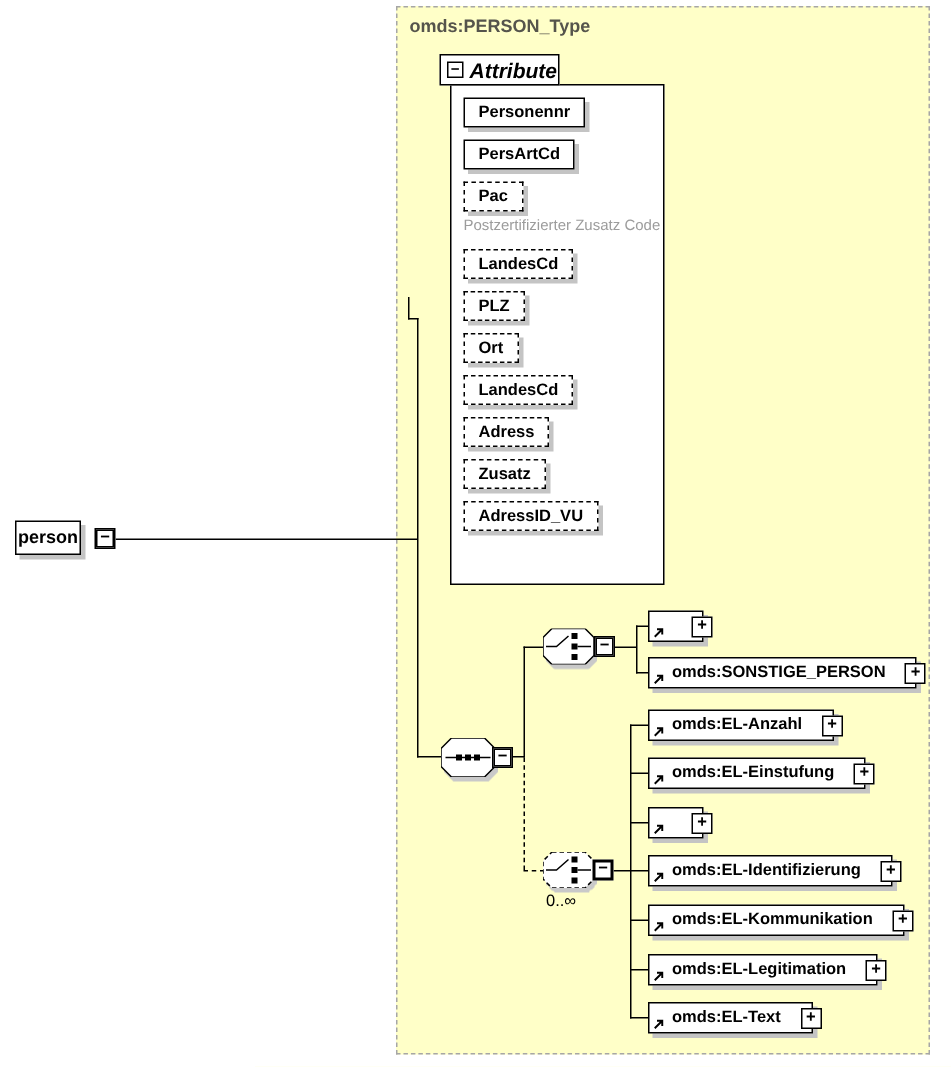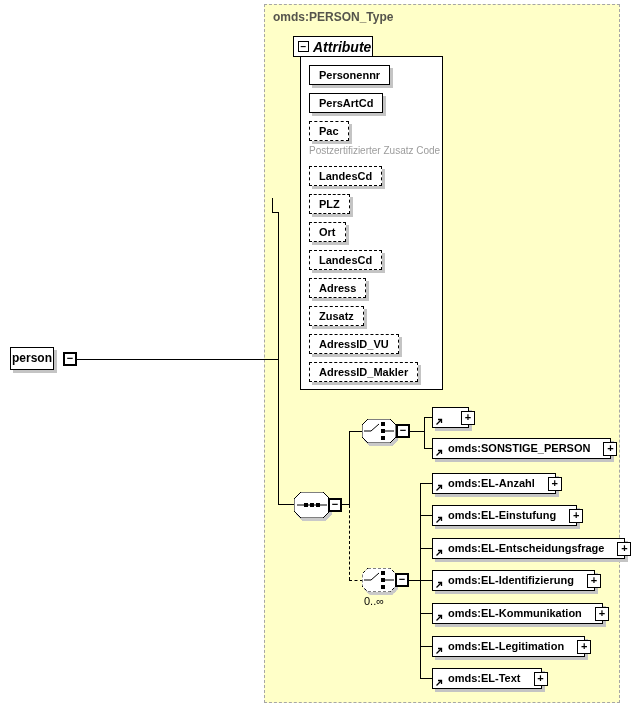--- a/index.html
+++ b/index.html
@@ -114,21 +114,20 @@
   <div class="abox" style="top:93px;">PersArtCd</div>
   <div class="abox opt" style="top:121px;">Pac</div>
   <div class="attr-caption">Postzertifizierter Zusatz Code</div>
   <div class="abox opt" style="top:166px;">LandesCd</div>
   <div class="abox opt" style="top:194px;text-align:center;">PLZ</div>
   <div class="abox opt" style="top:222px;">Ort</div>
   <div class="abox opt" style="top:250px;">LandesCd</div>
   <div class="abox opt" style="top:278px;">Adress</div>
   <div class="abox opt" style="top:306px;">Zusatz</div>
   <div class="abox opt" style="top:334px;">AdressID_VU</div>
-  <div class="abox opt" style="top:362px;">AdressID_Makler</div>
 
   <div class="ebox person-box">person</div>
   <div class="pmbox" style="left:63px;top:352px;">−</div>
 
   <div class="comp" style="left:294px;top:492px;">
     <svg width="36" height="26" viewBox="0 0 36 26">
       <path d="M7,0 H29 L36,7 V19 L29,26 H7 L0,19 V7 Z" fill="#ffffff" stroke="#000"></path>
       <path d="M3,13 H33" stroke="#000" fill="none"></path>
       <rect x="10" y="11" width="4" height="4" fill="#000"></rect>
       <rect x="16" y="11" width="4" height="4" fill="#000"></rect>
@@ -187,21 +186,20 @@
     <svg class="ref-arrow" width="9" height="9" viewBox="0 0 9 9">
         <path d="M1.5,7.5 L6.5,2.5 M3,2.5 H6.5 V6" stroke="#000" stroke-width="1.3" fill="none"></path>
       </svg>
     <span>omds:EL-Einstufung</span>
     <span class="plusbox">+</span>
   </div>
   <div class="ebox refbox" style="top:538px;">
     <svg class="ref-arrow" width="9" height="9" viewBox="0 0 9 9">
         <path d="M1.5,7.5 L6.5,2.5 M3,2.5 H6.5 V6" stroke="#000" stroke-width="1.3" fill="none"></path>
       </svg>
-    <span>omds:EL-Entscheidungsfrage</span>
     <span class="plusbox">+</span>
   </div>
   <div class="ebox refbox" style="top:570px;">
     <svg class="ref-arrow" width="9" height="9" viewBox="0 0 9 9">
         <path d="M1.5,7.5 L6.5,2.5 M3,2.5 H6.5 V6" stroke="#000" stroke-width="1.3" fill="none"></path>
       </svg>
     <span>omds:EL-Identifizierung</span>
     <span class="plusbox">+</span>
   </div>
   <div class="ebox refbox" style="top:603px;">

